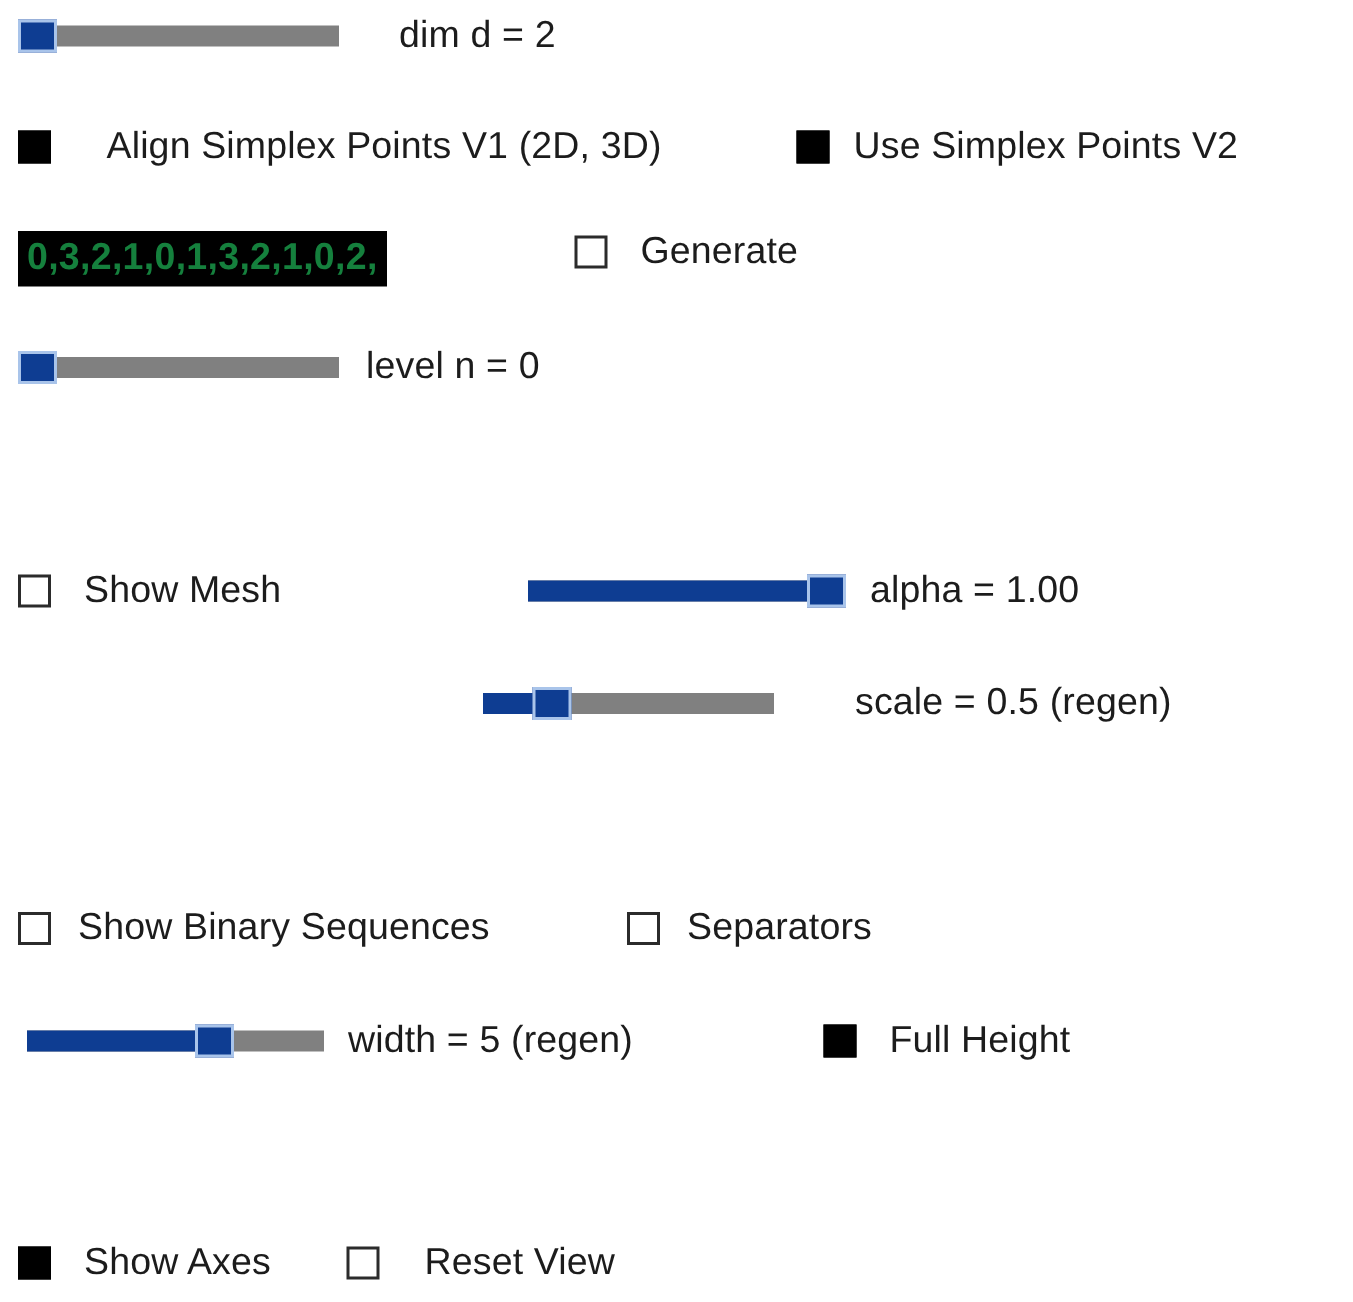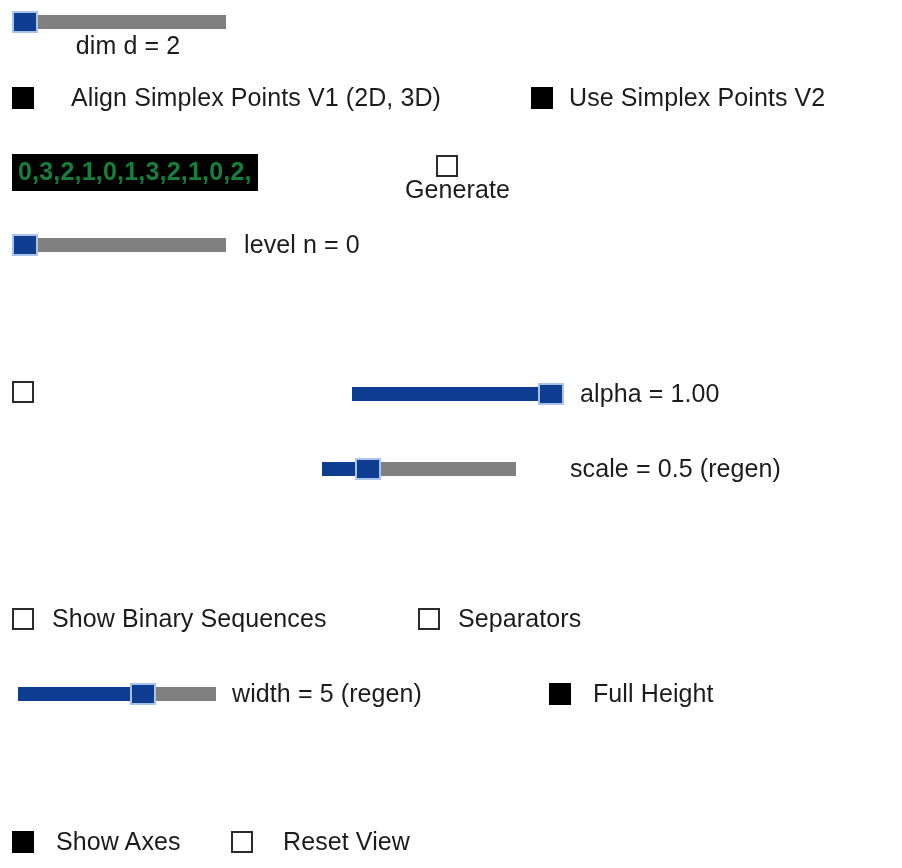--- a/index.html
+++ b/index.html
@@ -101,21 +101,21 @@
   }
 
   .gap-sm { width: 14px; flex: 0 0 auto; }
   .gap-md { width: 22px; flex: 0 0 auto; }
 </style>
 </head>
 <body>
 
 <div class="panel">
 
-  <div class="row" style="left:12px; top:11px;flex-direction:column;">
+  <div class="row" style="left:12px; top:11px;">
     <div class="slider" style="width:214px;">
       <div class="track"></div>
       <div class="fill" style="width:0px;"></div>
       <div class="handle" style="left:0px;"></div>
     </div>
     <div class="gap-md"></div>
     <span class="label" style="margin-left:18px;">dim d = 2</span>
   </div>
 
   <div class="row" style="left:12px; top:85px;gap:21px;">
@@ -125,36 +125,37 @@
 
   <div class="row" style="left:531px; top:85px;">
     <span class="cb on"></span>
     <span class="label" style="margin-left:16px;">Use Simplex Points V2</span>
   </div>
 
   <div class="row" style="left:12px; top:154px;">
     <span class="textfield" title="0,3,2,1,0,1,3,2,1,0,2,">0,3,2,1,0,1,3,2,1,0,2,</span>
   </div>
 
-  <div class="row" style="left:383px; top:155px;flex-direction:column;">
+  <div class="row" style="left:383px; top:155px;">
     <span class="cb off"></span>
     <span class="label" style="margin-left:22px;">Generate</span>
   </div>
 
   <div class="row" style="left:12px; top:232px;">
     <div class="slider" style="width:214px;">
       <div class="track"></div>
       <div class="fill" style="width:0px;"></div>
       <div class="handle" style="left:0px;"></div>
     </div>
     <span class="label" style="margin-left:18px;">level n = 0</span>
   </div>
 
   <div class="row" style="left:12px; top:381px;">
     <span class="cb off"></span>
+    <span class="label" style="margin-left:22px;">Show Mesh</span>
   </div>
 
   <div class="row" style="left:320px; top:381px;padding-left:32px;">
     <div class="slider" style="width:212px;">
       <div class="track"></div>
       <div class="fill" style="width:186px;"></div>
       <div class="handle" style="left:186px;"></div>
     </div>
     <span class="label" style="margin-left:16px;">alpha = 1.00</span>
   </div>

